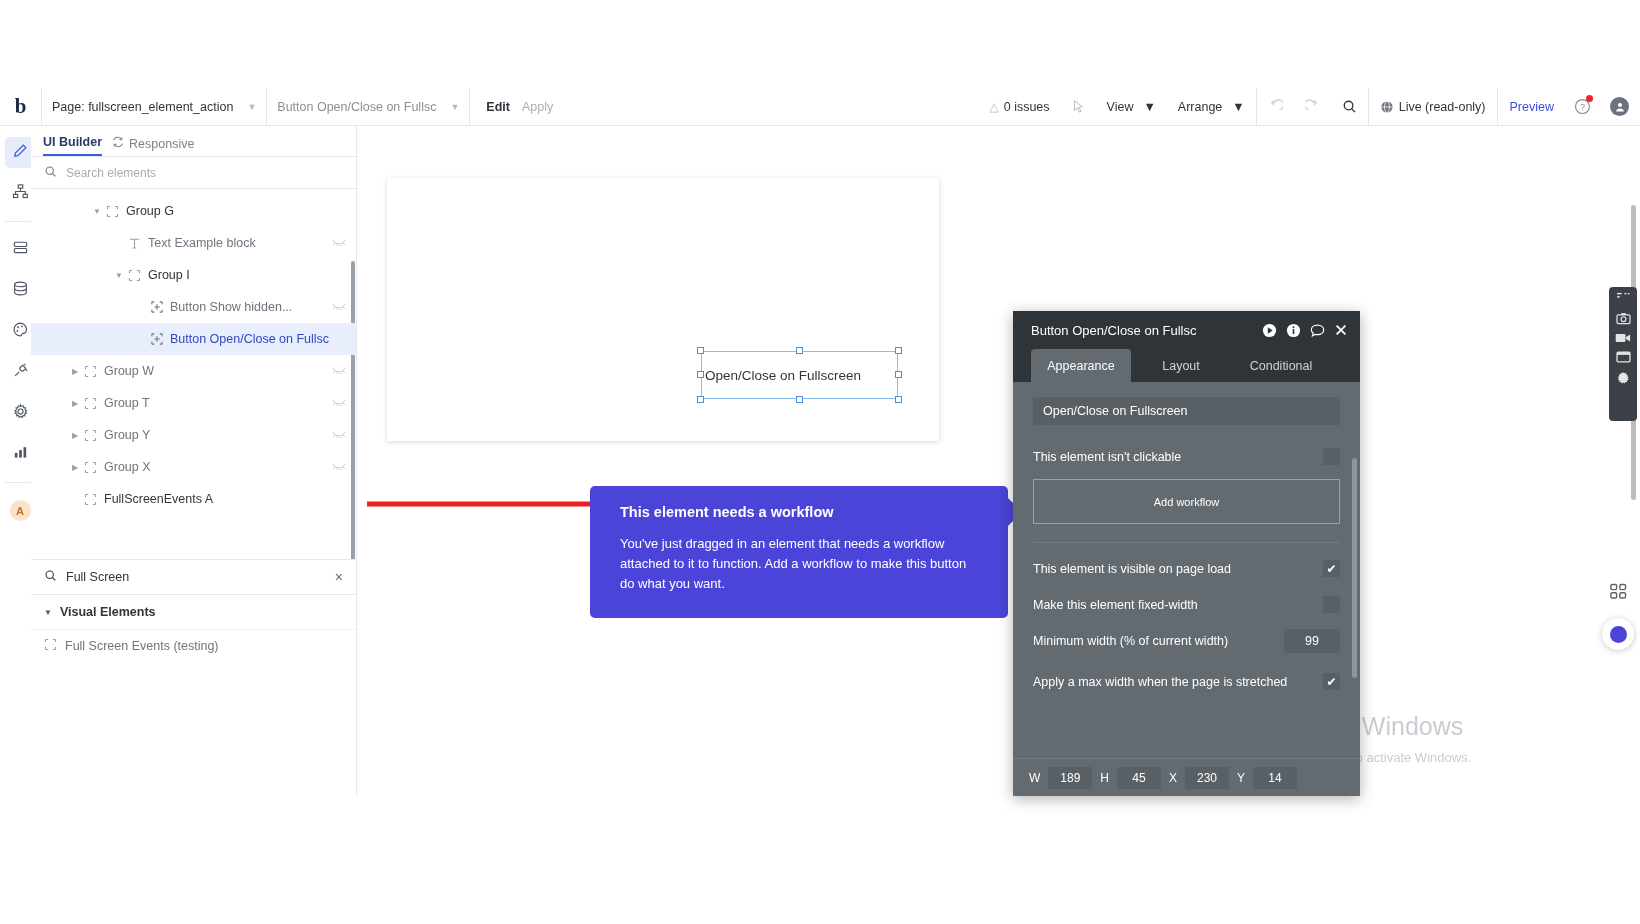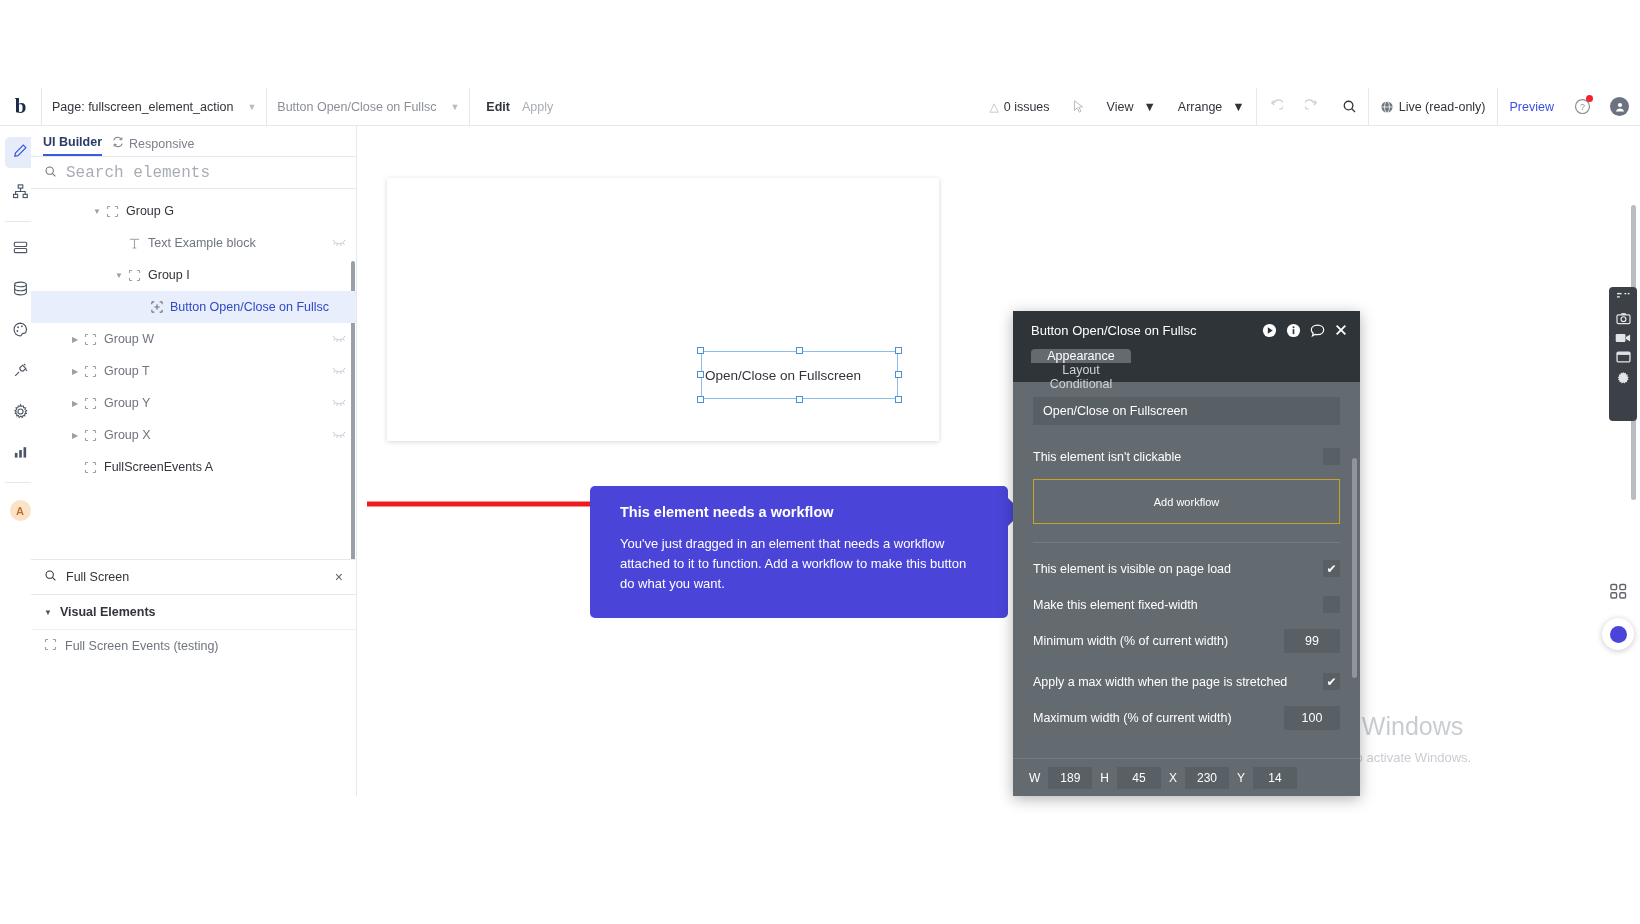--- a/index.html
+++ b/index.html
@@ -83,22 +83,22 @@
   }
   .tab-resp {
     font-size: 12.5px; color: #7c828b; padding-bottom: 5px;
     display: flex; align-items: center; gap: 5px;
   }
   .search-row {
     height: 32px; display: flex; align-items: center; gap: 9px; padding: 0 13px;
     border-bottom: 1px solid #e6e8ec;
   }
   .search-row input {
-    border: none; outline: none; font-size: 16px; color: #be185d;
-    background: transparent; flex: 1; font-family: Liberation Mono, monospace;
+    border: none; outline: none; font-size: 12px; color: #be185d;
+    background: transparent; flex: 1; font-family: Liberation Sans, sans-serif;
   }
   .search-row input::placeholder { color: #a8adb4; }
 
   .tree { position: relative; height: 370px; overflow: hidden; padding-top: 6px; }
   .tree-row {
     height: 32px; display: flex; align-items: center; font-size: 12.5px;
     color: #6f757e; padding-right: 10px; position: relative;
   }
   .tree-row.selected { background: #e8eefc; color: #2f49c4; }
   .tree-row.selected .t-label { color: #2f49c4; }
@@ -171,21 +171,21 @@
   .pp {
     position: absolute; left: 1013px; top: 311px; width: 347px; height: 485px;
     background: #636a70; box-shadow: 0 3px 14px rgba(0,0,0,0.3); overflow: hidden;
   }
   .pp-hdr {
     height: 38px; background: #2f3439; display: flex; align-items: center;
     padding: 0 12px 0 18px; color: #fff; font-size: 13px;
   }
   .pp-hdr .sp { flex: 1; }
   .pp-hdr .hi { margin-left: 9px; display: inline-flex; }
-  .pp-tabs { height: 33px; background: #2f3439; display: flex; padding-left: 18px; flex-direction: column; }
+  .pp-tabs { height: 33px; background: #2f3439; display: flex; padding-left: 18px; }
   .pp-tab {
     width: 100px; display: flex; align-items: center; justify-content: center;
     font-size: 12.5px; color: #cfd3d6;
   }
   .pp-tab.active { background: #636a70; color: #fff; border-radius: 4px 4px 0 0; }
   .pp-body { padding: 15px 20px 0 20px; position: relative; }
   .pp-input {
     height: 28px; background: #585f65; display: flex; align-items: center;
     padding: 0 10px; font-size: 12.5px; color: #fff; margin-bottom: 18px;
   }
@@ -492,20 +492,34 @@
             </svg></span>
         </div>
         <div class="tree-row dark" style="padding-left: 82px;">
           <span class="t-arrow">▼</span>
           <span class="t-ico">
             <svg width="13" height="13" viewBox="0 0 14 14">
               <path d="M1.6 1.6 L4.4 1.6 M9.6 1.6 L12.4 1.6 M12.4 1.6 L12.4 4.4 M12.4 9.6 L12.4 12.4 M12.4 12.4 L9.6 12.4 M4.4 12.4 L1.6 12.4 M1.6 12.4 L1.6 9.6 M1.6 4.4 L1.6 1.6" fill="none" stroke="#9aa0a8" stroke-width="1.2"></path>
             </svg>
           </span>
           <span class="t-label">Group I</span>
+        </div>
+        <div class="tree-row" style="padding-left: 104px;">
+          <span class="t-arrow empty"></span>
+          <span class="t-ico">
+            <svg width="14" height="14" viewBox="0 0 15 15">
+              <path d="M2 2 L4.6 2 M10.4 2 L13 2 M13 2 L13 4.6 M13 10.4 L13 13 M13 13 L10.4 13 M4.6 13 L2 13 M2 13 L2 10.4 M2 4.6 L2 2" fill="none" stroke="#6f757e" stroke-width="1.2"></path>
+              <path d="M7.5 4.6 L7.5 10.4 M4.6 7.5 L10.4 7.5" stroke="#6f757e" stroke-width="1.2"></path>
+            </svg>
+          </span>
+          <span class="t-label">Button Show hidden...</span>
+          <span class="t-eye"><svg width="14" height="9" viewBox="0 0 16 10">
+              <path d="M1 2 C4 8 12 8 15 2" fill="none" stroke="#bfc4ca" stroke-width="1.1"></path>
+              <path d="M3 5.6 L2 7.6 M6 7 L5.6 9 M10 7 L10.4 9 M13 5.6 L14 7.6" stroke="#bfc4ca" stroke-width="1.1"></path>
+            </svg></span>
         </div>
         <div class="tree-row selected" style="padding-left: 104px;">
           <span class="t-arrow empty"></span>
           <span class="t-ico">
             <svg width="14" height="14" viewBox="0 0 15 15">
               <path d="M2 2 L4.6 2 M10.4 2 L13 2 M13 2 L13 4.6 M13 10.4 L13 13 M13 13 L10.4 13 M4.6 13 L2 13 M2 13 L2 10.4 M2 4.6 L2 2" fill="none" stroke="#6f757e" stroke-width="1.2"></path>
               <path d="M7.5 4.6 L7.5 10.4 M4.6 7.5 L10.4 7.5" stroke="#6f757e" stroke-width="1.2"></path>
             </svg>
           </span>
           <span class="t-label">Button Open/Close on Fullsc</span>
@@ -690,24 +704,20 @@
             <span class="lbl">Make this element fixed-width</span>
             <span class="pp-chk"></span>
           </div>
           <div class="pp-row" style="margin-bottom: 14px;">
             <span class="lbl">Minimum width (% of current width)</span>
             <span class="pp-num">99</span>
           </div>
           <div class="pp-row">
             <span class="lbl">Apply a max width when the page is stretched</span>
             <span class="pp-chk">✔</span>
-          </div>
-          <div class="pp-row" style="margin-bottom: 14px;">
-            <span class="lbl">Maximum width (% of current width)</span>
-            <span class="pp-num">100</span>
           </div>
         </div>
       <div class="pp-scroll"></div>
     </div>
 
     <div class="pp-foot" id="pp-foot">
         <span class="fl">W</span>
         <span class="fv">189</span>
         <span class="fl">H</span>
         <span class="fv">45</span>

